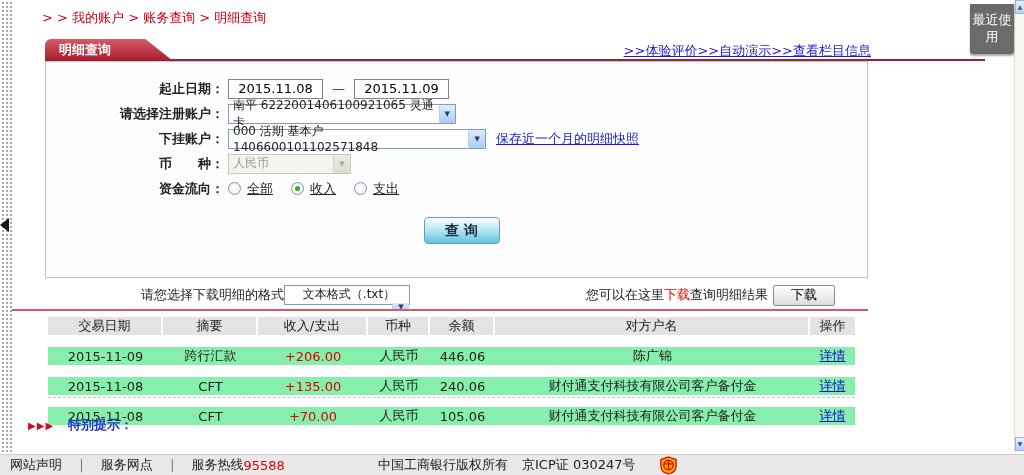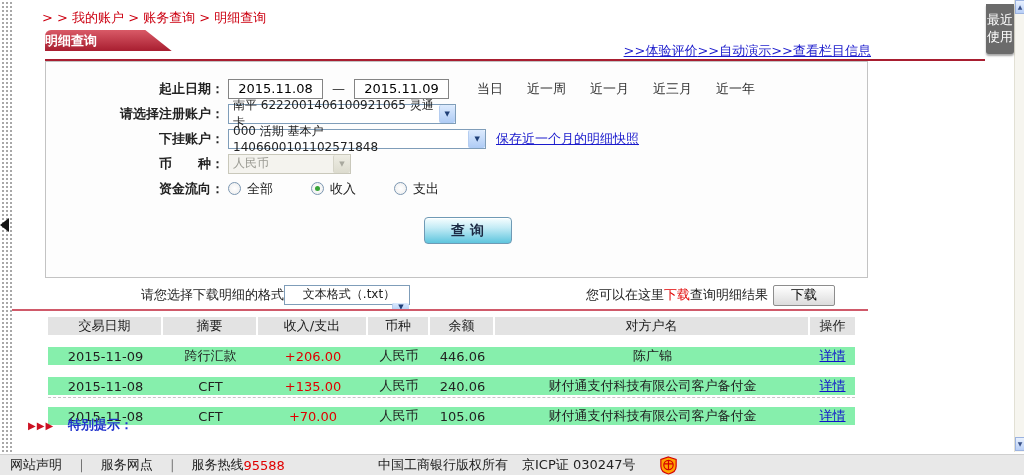--- a/index.html
+++ b/index.html
@@ -20,30 +20,30 @@
 
   
   .scrollbar { position:absolute; right:0; top:0; width:10px; height:452px;
     background:#f6f5ef; border-left:1px solid #e2e0d4; }
   .sb-btn { position:absolute; left:0; width:10px; height:14px;
     background:linear-gradient(#e9f1fe,#b7cef6); border:1px solid #9cb3e0;
     color:#3a5288; font-size:6px; line-height:12px; text-align:center; }
   .sb-up { top:0; } .sb-down { bottom:1px; }
 
   
-  .side-tab { position:absolute; right:10px; top:4px; width:28px;
+  .side-tab { position:absolute; right:10px; top:4px; width:44px;
     padding:7px 0 9px; background:#6b6b6b; color:#fff; font-size:13px;
     line-height:17px; text-align:center; line-break:anywhere; word-break:break-all;
     border-radius:0 0 3px 3px; box-shadow:0 2px 2px rgba(0,0,0,.35); cursor:pointer; }
 
   .breadcrumb { position:absolute; left:42px; top:9px; color:#cc0011; }
 
   
-  .page-tab { position:absolute; left:45px; top:30px; width:132px; height:21px;
-    line-height:21px; color:#fff; font-weight:bold;
+  .page-tab { position:absolute; left:45px; top:39px; width:132px; height:21px;
+    padding-left:14px; line-height:21px; color:#fff; font-weight:bold;
     background:linear-gradient(#d95a67,#a81e30);
     clip-path:polygon(0 0,76% 0,96% 100%,0 100%); border-radius:6px 0 0 0; }
   .tab-line { position:absolute; left:45px; top:59px; width:940px; height:2px; background:#a81e30; }
 
   .hdr-links { position:absolute; left:533px; top:42px; width:338px;
     display:flex; justify-content:flex-end; }
   .hdr-links span { color:#1a1acc; text-decoration:underline; cursor:pointer; }
 
   
   .form-box { position:absolute; left:45px; top:61px; width:823px; height:217px;
@@ -64,28 +64,28 @@
     color:#1f3f77; font-size:7px; }
   .sel.w-account { width:228px; }
   .sel.w-sub { width:258px; }
   .sel.w-currency { width:123px; }
   .sel.w-format { width:126px;flex-direction:column; }
   .sel.disabled { background:#f4f3ee; color:#9b9b93; border-color:#c9c8bb; cursor:default; }
   .sel.disabled .arw { background:linear-gradient(#eeede4,#dcdbce); color:#a8a89e; border-color:#d5d4c8; }
 
   .snapshot-link { margin-left:10px; color:#1a1acc; text-decoration:underline; }
 
-  .radio-group { display:flex; gap:38px; }
+  .radio-group { display:flex; gap:18px;text-decoration:underline; }
   .radio-item { display:flex; align-items:center; gap:6px; cursor:pointer; }
   .rdo { width:13px; height:13px; border-radius:50%; border:1px solid #7c97b2;
     background:radial-gradient(#fff,#ececec); position:relative; }
   .rdo.checked::after { content:""; position:absolute; left:3px; top:3px;
     width:5px; height:5px; border-radius:50%; background:#37a437; }
 
-  .query-btn { position:absolute; left:calc(50% - 33px); top:155px; width:88px; height:27px;
+  .query-btn { position:absolute; left:calc(50% - 33px); top:155px; width:76px; height:27px;
     border:1px solid #6f9ab5; border-radius:4px; color:#1c2a44; font-weight:bold;
     font-size:14px; font-family:inherit; cursor:pointer;
     background:linear-gradient(180deg,#f7feff 0%,#c2ebf5 40%,#5ec5de 100%);
     box-shadow:inset 0 1px 0 #fff; }
 
   
   .download-row { position:absolute; left:45px; top:284px; width:790px; height:22px;
     display:flex; align-items:center; }
   .dl-left { margin-left:96px; display:flex; align-items:center; }
   .dl-right { margin-left:auto; display:flex; align-items:center; }
@@ -147,27 +147,20 @@
   <span>&gt;&gt;自动演示</span>
   <span>&gt;&gt;查看栏目信息</span>
 </div>
 
 <div class="form-box" style="position:absolute;">
   <div class="frow">
     <div class="flabel">起止日期：</div>
     <input class="input-date" value="2015.11.08" style="">
     <span class="dash">—</span>
     <input class="input-date" value="2015.11.09" style="">
-    <div class="quick">
-      <span>当日</span>
-      <span>近一周</span>
-      <span>近一月</span>
-      <span>近三月</span>
-      <span>近一年</span>
-    </div>
   </div>
 
   <div class="frow">
     <div class="flabel">请选择注册账户：</div>
     <div class="sel w-account">
       <span>南平 6222001406100921065 灵通卡</span>
       <span class="arw">▼</span>
     </div>
   </div>
 

